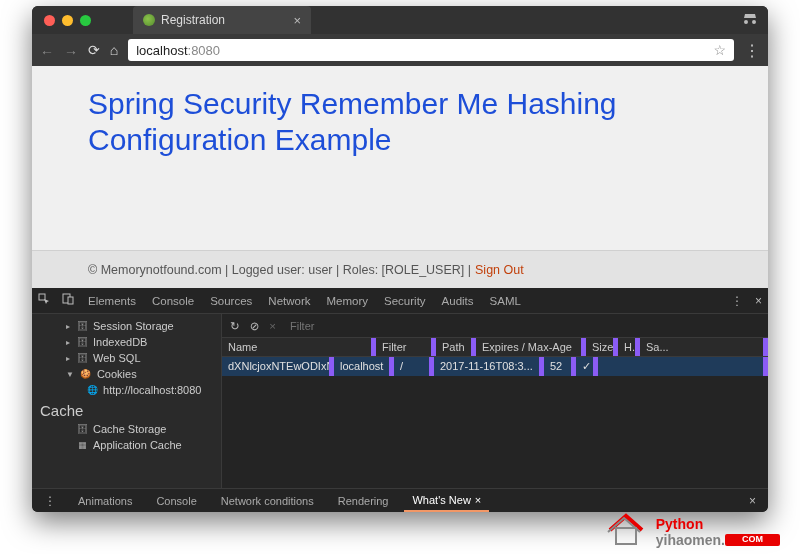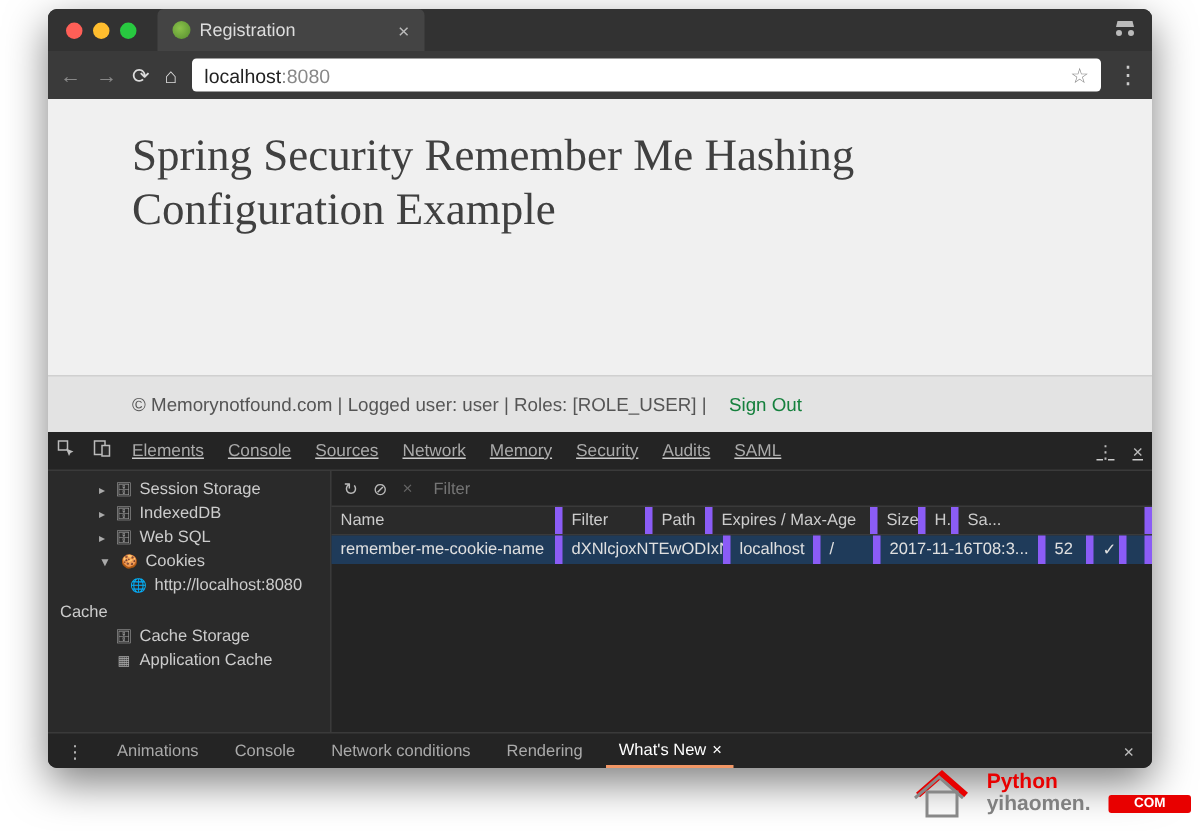--- a/index.html
+++ b/index.html
@@ -1,66 +1,66 @@
 <!DOCTYPE html>
 <html><head>
 <meta charset="utf-8">
 <style>
 * { margin:0; padding:0; box-sizing:border-box; font-family:-apple-system,BlinkMacSystemFont,"Segoe UI",Helvetica,Arial,sans-serif; }
 body { width:800px; height:554px; background:#fff; position:relative; overflow:hidden; }
 .browser { position:absolute; top:6px; left:32px; width:736px; height:506px; background:#2a2a2a; border-radius:6px; box-shadow:0 10px 28px rgba(0,0,0,.5); overflow:hidden; }
-.titlebar { height:28px; background:#323232; display:flex; align-items:center; }
+.titlebar { height:28px; background:#323232; display:flex; align-items:center;gap:28px; }
 .dots { display:flex; gap:7px; margin-left:12px; }
 .dot { width:11px; height:11px; border-radius:50%; }
 .dot.r{background:#ff5f57}.dot.y{background:#ffbd2e}.dot.g{background:#28c940}
 .tab { margin-left:14px; height:28px; background:#444; display:flex; align-items:center; border-radius:4px 4px 0 0; padding:0 10px; gap:6px; width:178px; }
 .favicon { width:12px; height:12px; background:radial-gradient(circle at 40% 40%,#8bc34a,#558b2f); border-radius:50%; }
 .tabtitle { color:#ddd; font-size:12px; flex:1; white-space:nowrap; overflow:hidden; }
 .tabclose { color:#bbb; font-size:13px; }
 .incog { margin-left:auto; margin-right:10px; color:#bbb; font-size:12px; }
 .addr { height:32px; background:#3a3a3a; display:flex; align-items:center; padding:0 8px; gap:10px; }
 .nav-ico { color:#ddd; font-size:14px; cursor:pointer; }
 .nav-ico.dim{color:#888}
 .url { flex:1; height:22px; background:#fff; border-radius:3px; display:flex; align-items:center; padding:0 8px; font-size:13px; color:#333; }
 .host{color:#222}.port{color:#888}
 .star{margin-left:auto;color:#888;font-size:14px}
 .kebab{color:#ccc;font-size:16px;cursor:pointer}
 .page { background:#f0f0f0; height:222px; padding:20px 56px 0; position:relative; }
-.heading { color:#404040; font-size:30px; font-weight:400; line-height:1.2; margin-bottom:40px;font-family:Liberation Serif, serif; }
+.heading { color:#1d4ed8; font-size:30px; font-weight:400; line-height:1.2; margin-bottom:40px; }
 .footer { position:absolute; bottom:0; left:0; right:0; height:38px; background:#e3e3e3; border-top:1px solid #d0d0d0; display:flex; align-items:center; padding:0 56px; font-size:12.5px; color:#555; }
-.footer a{color:#15803d;margin-left:15px;text-decoration:none}
+.footer a{color:#c2410c;margin-left:4px;text-decoration:none}
 .dev { height:224px; background:#242424; color:#ccc; display:flex; flex-direction:column; font-size:11.5px; }
-.devtabs { display:flex; align-items:center; border-bottom:1px solid #3a3a3a; height:26px;text-decoration:underline; }
+.devtabs { display:flex; align-items:center; border-bottom:1px solid #3a3a3a; height:26px; }
 .dticon{padding:0 6px;color:#bbb;cursor:pointer;font-size:12px}
 .dtab{padding:0 8px;height:100%;display:flex;align-items:center;color:#aaa;cursor:pointer}
 .dtab.active{color:#fff;border-bottom:2px solid #f29766}
 .dtspacer{flex:1}
 .devbody{flex:1;display:flex;overflow:hidden}
 .side{width:190px;background:#2a2a2a;border-right:1px solid #3a3a3a;padding:4px 0;overflow:hidden}
 .sitem{padding:2px 6px 2px 22px;color:#ccc;display:flex;align-items:center;gap:5px;cursor:pointer;white-space:nowrap;font-size:11px}
 .sitem.sub{padding-left:34px}
 .sitem.sub2{padding-left:44px}
-.scat{padding:4px 8px 2px;color:#ccc;font-size:11px}
+.scat{padding:4px 8px 2px;color:#ccc;font-size:15px}
 .si-ico{width:11px;height:11px;display:inline-flex;align-items:center;justify-content:center;color:#aaa;font-size:9px}
 .caret{color:#aaa;margin-right:2px;font-size:8px}
 .main{flex:1;display:flex;flex-direction:column}
 .toolbar{height:24px;display:flex;align-items:center;gap:10px;padding:0 8px;border-bottom:1px solid #3a3a3a}
 .filter{background:transparent;border:none;color:#ccc;font-size:11px;outline:none;padding:1px 4px}
 .tbl{flex:1;font-size:11px}
 .th{display:flex;border-bottom:1px solid #3a3a3a;background:#2a2a2a}
 .th>div,.tr>div{padding:3px 6px;border-right:5px solid #8b5cf6;white-space:nowrap;overflow:hidden}
 .c-name{width:154px}.c-val{width:112px}.c-dom{width:60px}.c-path{width:40px}.c-exp{width:110px}.c-size{width:32px}.c-h{width:22px}.c-sa{flex:1}
 .tr{display:flex;background:#1f3b5a;color:#e0e0e0}
 .drawer{height:24px;border-top:1px solid #3a3a3a;display:flex;align-items:center;padding:0 6px;gap:8px;color:#bbb;font-size:11px}
 .drawer .dtab{height:100%}
-.watermark{position:absolute;right:6px;bottom:6px;display:flex;align-items:center;gap:6px}
+.watermark{position:absolute;right:20px;bottom:6px;display:flex;align-items:flex-end;gap:6px}
 .wm-logo{position:relative;width:48px;height:40px}
 .wm-txt{display:flex;flex-direction:column;font-weight:bold;font-size:14px;line-height:1.1}
 .wm-py{color:#e80000}
-.wm-yi{color:#808080;display:flex;align-items:center;gap:12px}
+.wm-yi{color:#808080;display:flex;align-items:center;gap:0}
 .wm-yi .com{background:#e80000;color:#fff;font-size:9px;padding:1px 17px;border-radius:2px;font-weight:bold}
 </style>
 </head>
 <body>
 
 <div class="browser">
   <div class="titlebar">
     <div class="dots">
       <div class="dot r"></div>
       <div class="dot y"></div>
@@ -181,21 +181,20 @@
           <div class="th">
             <div class="c-name">Name</div>
             <div class="c-dom">Filter</div>
             <div class="c-path">Path</div>
             <div class="c-exp">Expires / Max-Age</div>
             <div class="c-size">Size</div>
             <div class="c-h">H...</div>
             <div class="c-sa">Sa...</div>
           </div>
           <div class="tr">
-            <div class="c-name">remember-me-cookie-name</div>
             <div class="c-val">dXNlcjoxNTEwODIxN...</div>
             <div class="c-dom">localhost</div>
             <div class="c-path">/</div>
             <div class="c-exp">2017-11-16T08:3...</div>
             <div class="c-size">52</div>
             <div class="c-h">✓</div>
             <div class="c-sa"></div>
           </div>
         </div>
       </div>

